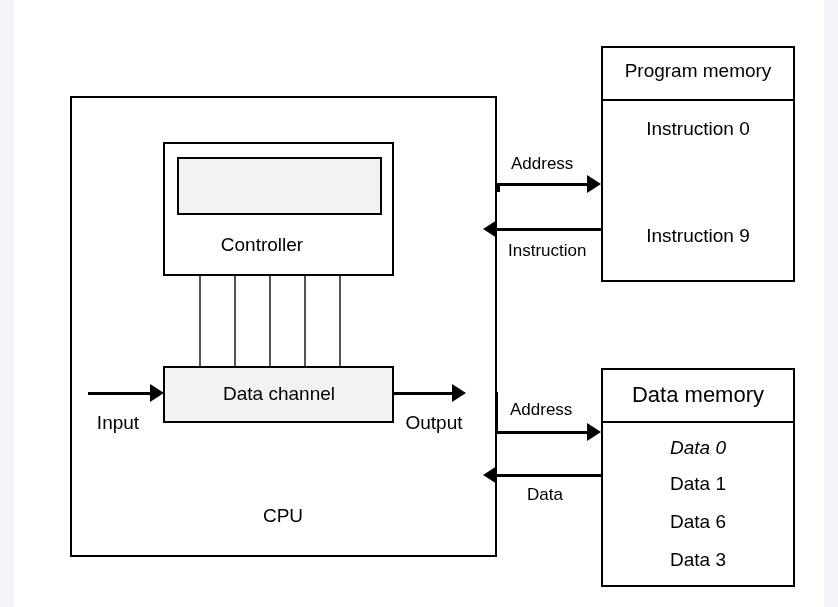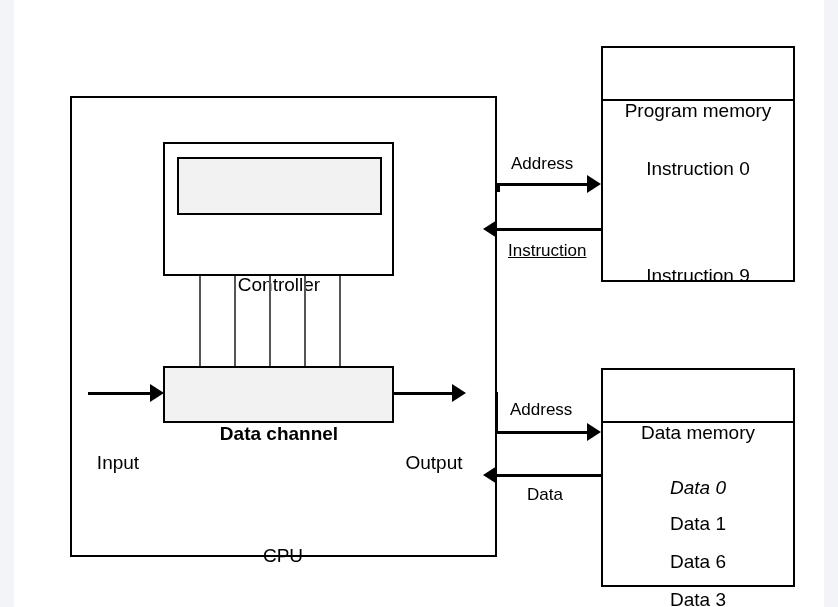--- a/index.html
+++ b/index.html
@@ -35,21 +35,20 @@
     background: #f2f2f2;
   }
   .label {
     position: absolute;
     color: #000000;
     white-space: nowrap;
     text-align: center;
   }
   .ctr {
     transform: translateX(-50%);
-    margin-top: 40px;
   }
 
   
   #cpu-box {
     left: 70px;
     top: 96px;
     width: 427px;
     height: 461px;
   }
   #cpu-label {
@@ -70,37 +69,36 @@
     top: 157px;
     width: 205px;
     height: 58px;
   }
   #instruction-register-label {
     left: 279px;
     top: 173px;
     font-size: 19px;
   }
   #controller-label {
-    left: 279px;
+    left: 262px;
     top: 234px;
     font-size: 19px;
   }
 
   
   #data-channel-box {
     left: 163px;
     top: 366px;
     width: 231px;
     height: 57px;
   }
   #data-channel-label {
     left: 279px;
     top: 383px;
     font-size: 19px;
-    font-weight: bold;
   }
 
   
   #program-memory-box {
     left: 601px;
     top: 46px;
     width: 194px;
     height: 236px;
   }
   #program-memory-title {
@@ -124,21 +122,21 @@
   
   #data-memory-box {
     left: 601px;
     top: 368px;
     width: 194px;
     height: 219px;
   }
   #data-memory-title {
     left: 698px;
     top: 382px;
-    font-size: 19px;
+    font-size: 22px;
   }
   #data-memory-divider {
     position: absolute;
     left: 601px;
     top: 421px;
     width: 194px;
     height: 2px;
     background: #000000;
   }
   .dm-item {
@@ -225,21 +223,21 @@
   <div class="label ctr pm-item" style="top:118px;">Instruction 0</div>
   <div class="label ctr pm-item" style="top:225px;">Instruction 9</div>
 
   <div class="vline" style="left:497px; top:183px; height:9px;"></div>
   <div class="hline" style="left:497px; top:183px; width:90px;"></div>
   <div class="arrow-right" style="left:587px; top:175px;"></div>
   <div class="conn-label" style="left:509px; top:154px;">Address</div>
 
   <div class="hline" style="left:497px; top:228px; width:104px;"></div>
   <div class="arrow-left" style="left:483px; top:220px;"></div>
-  <div class="conn-label" style="left:506px; top:241px;text-decoration:underline;">Instruction</div>
+  <div class="conn-label" style="left:506px; top:241px;">Instruction</div>
 
   <div class="box" id="data-memory-box"></div>
   <div id="data-memory-divider"></div>
   <div class="label ctr" id="data-memory-title">Data memory</div>
   <div class="label ctr dm-item" style="top:437px;font-style:italic;">Data 0</div>
   <div class="label ctr dm-item" style="top:473px;">Data 1</div>
   <div class="label ctr dm-item" style="top:511px;">Data 6</div>
   <div class="label ctr dm-item" style="top:549px;">Data 3</div>
 
   <div class="vline" style="left:495px; top:392px; height:42px;"></div>

